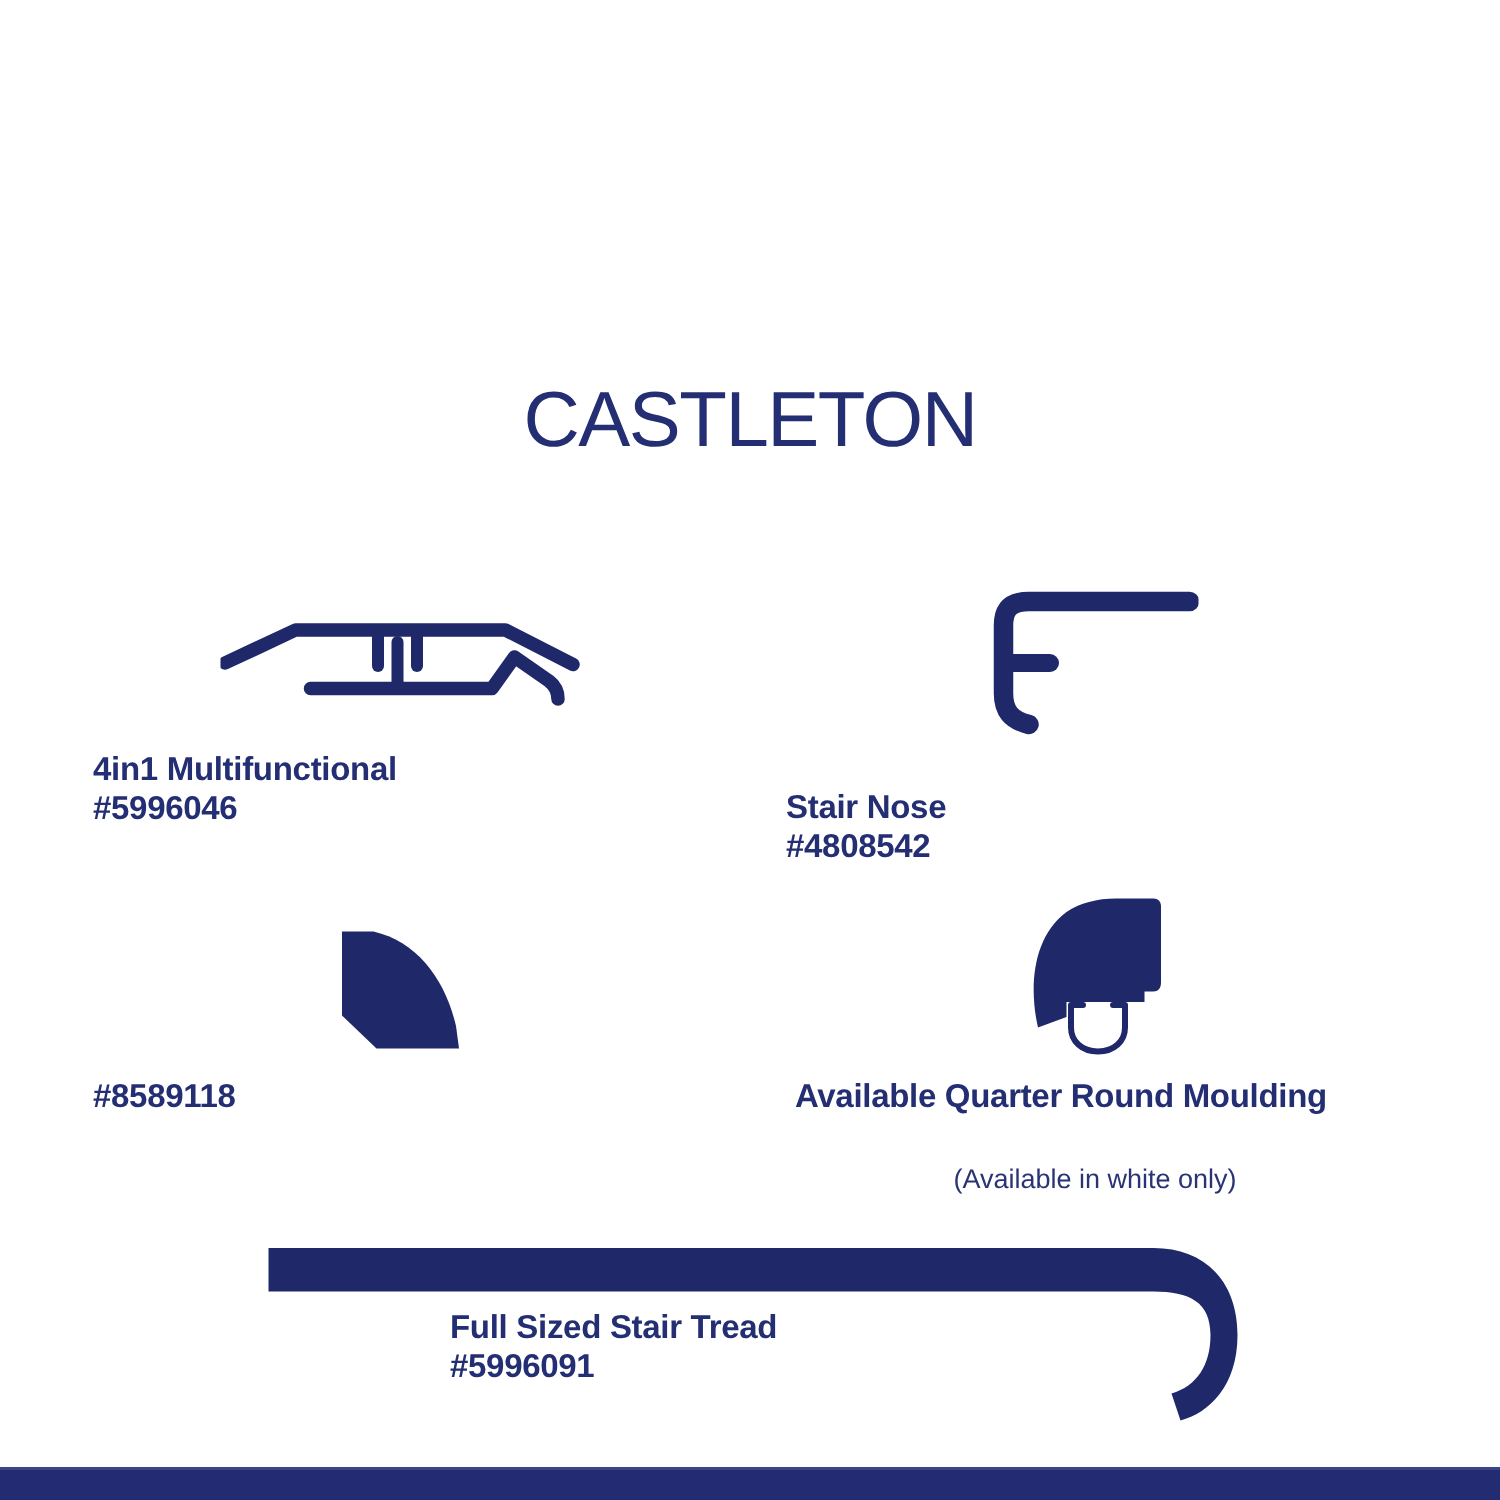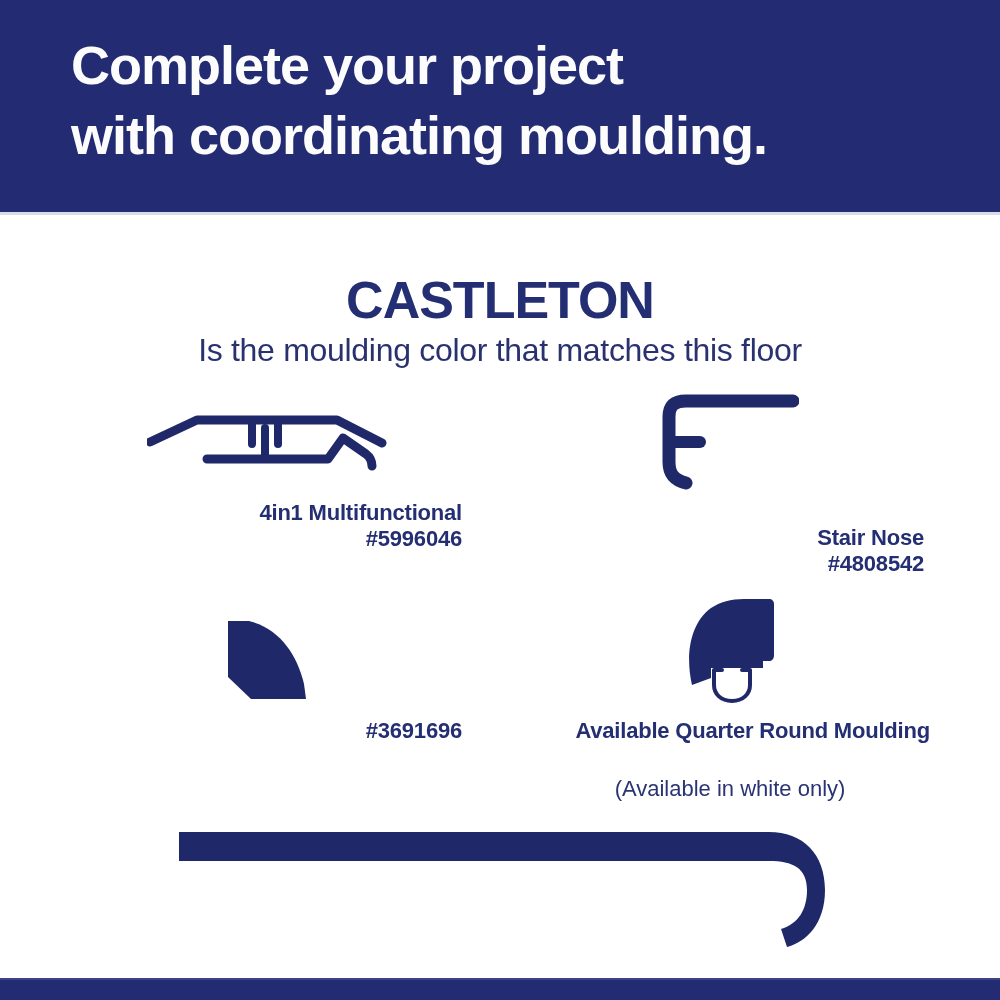--- a/index.html
+++ b/index.html
@@ -22,63 +22,56 @@
     border-bottom:3px solid #d9dbe9;
     box-sizing:border-box;
   }
   .banner .headline{
     position:absolute;left:71px;top:30px;margin:0;
     font-size:54px;line-height:70px;font-weight:800;letter-spacing:-1px;
     color:#FCFCFD;
   }
   
   .color-name{
-    position:absolute;top:270px;left:0;width:100%;
-    text-align:center;font-size:52px;font-weight:700;letter-spacing:-1px;
+    position:absolute;top:250px;left:0;width:100%;
+    text-align:center;font-size:52px;font-weight:400;letter-spacing:-1px;
     color:var(--text-navy);
   }
   .subtitle{
     position:absolute;top:332px;left:0;width:100%;
     text-align:center;font-size:32px;font-weight:400;letter-spacing:-.3px;
     color:#29326f;
   }
   
   .icon{position:absolute;}
   .stroke{fill:none;stroke:var(--icon-navy);stroke-linecap:round;stroke-linejoin:round;}
   .fill{fill:var(--icon-navy);}
   .label{
-    position:absolute;text-align:right;
+    position:absolute;text-align:left;
     font-size:22px;line-height:26px;font-weight:600;letter-spacing:-.2px;
     color:var(--text-navy);
   }
   .note{
     position:absolute;text-align:center;
-    font-size:22px;font-weight:400;color:#2a3374;
+    font-size:18px;font-weight:400;color:#2a3374;
   }
   
   .bottom-bar{
     position:absolute;left:0;bottom:0;width:100%;height:22px;
     background:var(--banner-navy);
     border-top:2px solid #3c4386;box-sizing:border-box;
   }
 </style>
 </head>
 <body>
 
 <div class="stage">
 
-  <div class="banner">
-    <h1 class="headline">
-      <span>Complete your project</span><br>
-      <span>with coordinating moulding.</span>
-    </h1>
-  </div>
 
   <div class="color-name">CASTLETON</div>
-  <div class="subtitle">Is the moulding color that matches this floor</div>
 
   <svg class="icon" style="left:147px;top:413px" width="240" height="60" viewBox="0 0 240 60">
     <path class="stroke" stroke-width="9" d="M3,29 L50,7 H190 L235,30"></path>
     <path class="stroke" stroke-width="8" d="M105,9 V31"></path>
     <path class="stroke" stroke-width="8" d="M131,9 V31"></path>
     <path class="stroke" stroke-width="8" d="M118,15 V46"></path>
     <path class="stroke" stroke-width="9" d="M60,46 H181 L196,25 L219,41 C223,44 225,48 225,53"></path>
   </svg>
   <div class="label" style="left:62px;top:500px;width:400px">
     <div>4in1 Multifunctional</div>
@@ -91,31 +84,35 @@
   </svg>
   <div class="label" style="left:524px;top:525px;width:400px">
     <div>Stair Nose</div>
     <div>#4808542</div>
   </div>
 
   <svg class="icon" style="left:226px;top:620px" width="82" height="80" viewBox="0 0 82 80">
     <path class="fill" d="M2,1 H23 C53,8 71,34 78,64 L80,79 H25 L2,57 Z"></path>
   </svg>
   <div class="label" style="left:62px;top:718px;width:400px">
-    <div>#3691696</div>
+    <div>#8589118</div>
   </div>
 
   <svg class="icon" style="left:683px;top:596px" width="94" height="110" viewBox="0 0 94 110">
     <path class="fill" d="M9,89 C3,63 5,29 28,12 C37,6 48,3 61,3 L86,3 C89,3 91,5 91,8 V59 C91,63 89,65 86,65 H80 V72 H28 V82 Z"></path>
     <path class="stroke" stroke-width="4" d="M39,74 H31 V89 C31,98 38,105 49,105 C60,105 67,98 67,89 V74 H59"></path>
   </svg>
   <div class="label" style="left:530px;top:718px;width:400px">
     <div>Available Quarter Round Moulding</div>
   </div>
   <div class="note" style="left:530px;top:776px;width:400px">(Available in white only)</div>
 
   <svg class="icon" style="left:177px;top:829px" width="652" height="122" viewBox="0 0 652 122">
     <path class="fill" d="M2,3 H592 C626,3 648,25 648,61 C648,95 629,113 610,118 L604,100 C621,95 630,81 630,61 C630,39 616,32 592,32 H2 Z"></path>
   </svg>
+  <div class="label" style="left:300px;top:872px;width:400px">
+    <div>Full Sized Stair Tread</div>
+    <div>#5996091</div>
+  </div>
 
   <div class="bottom-bar"></div>
 
 </div>
 
 </body></html>

